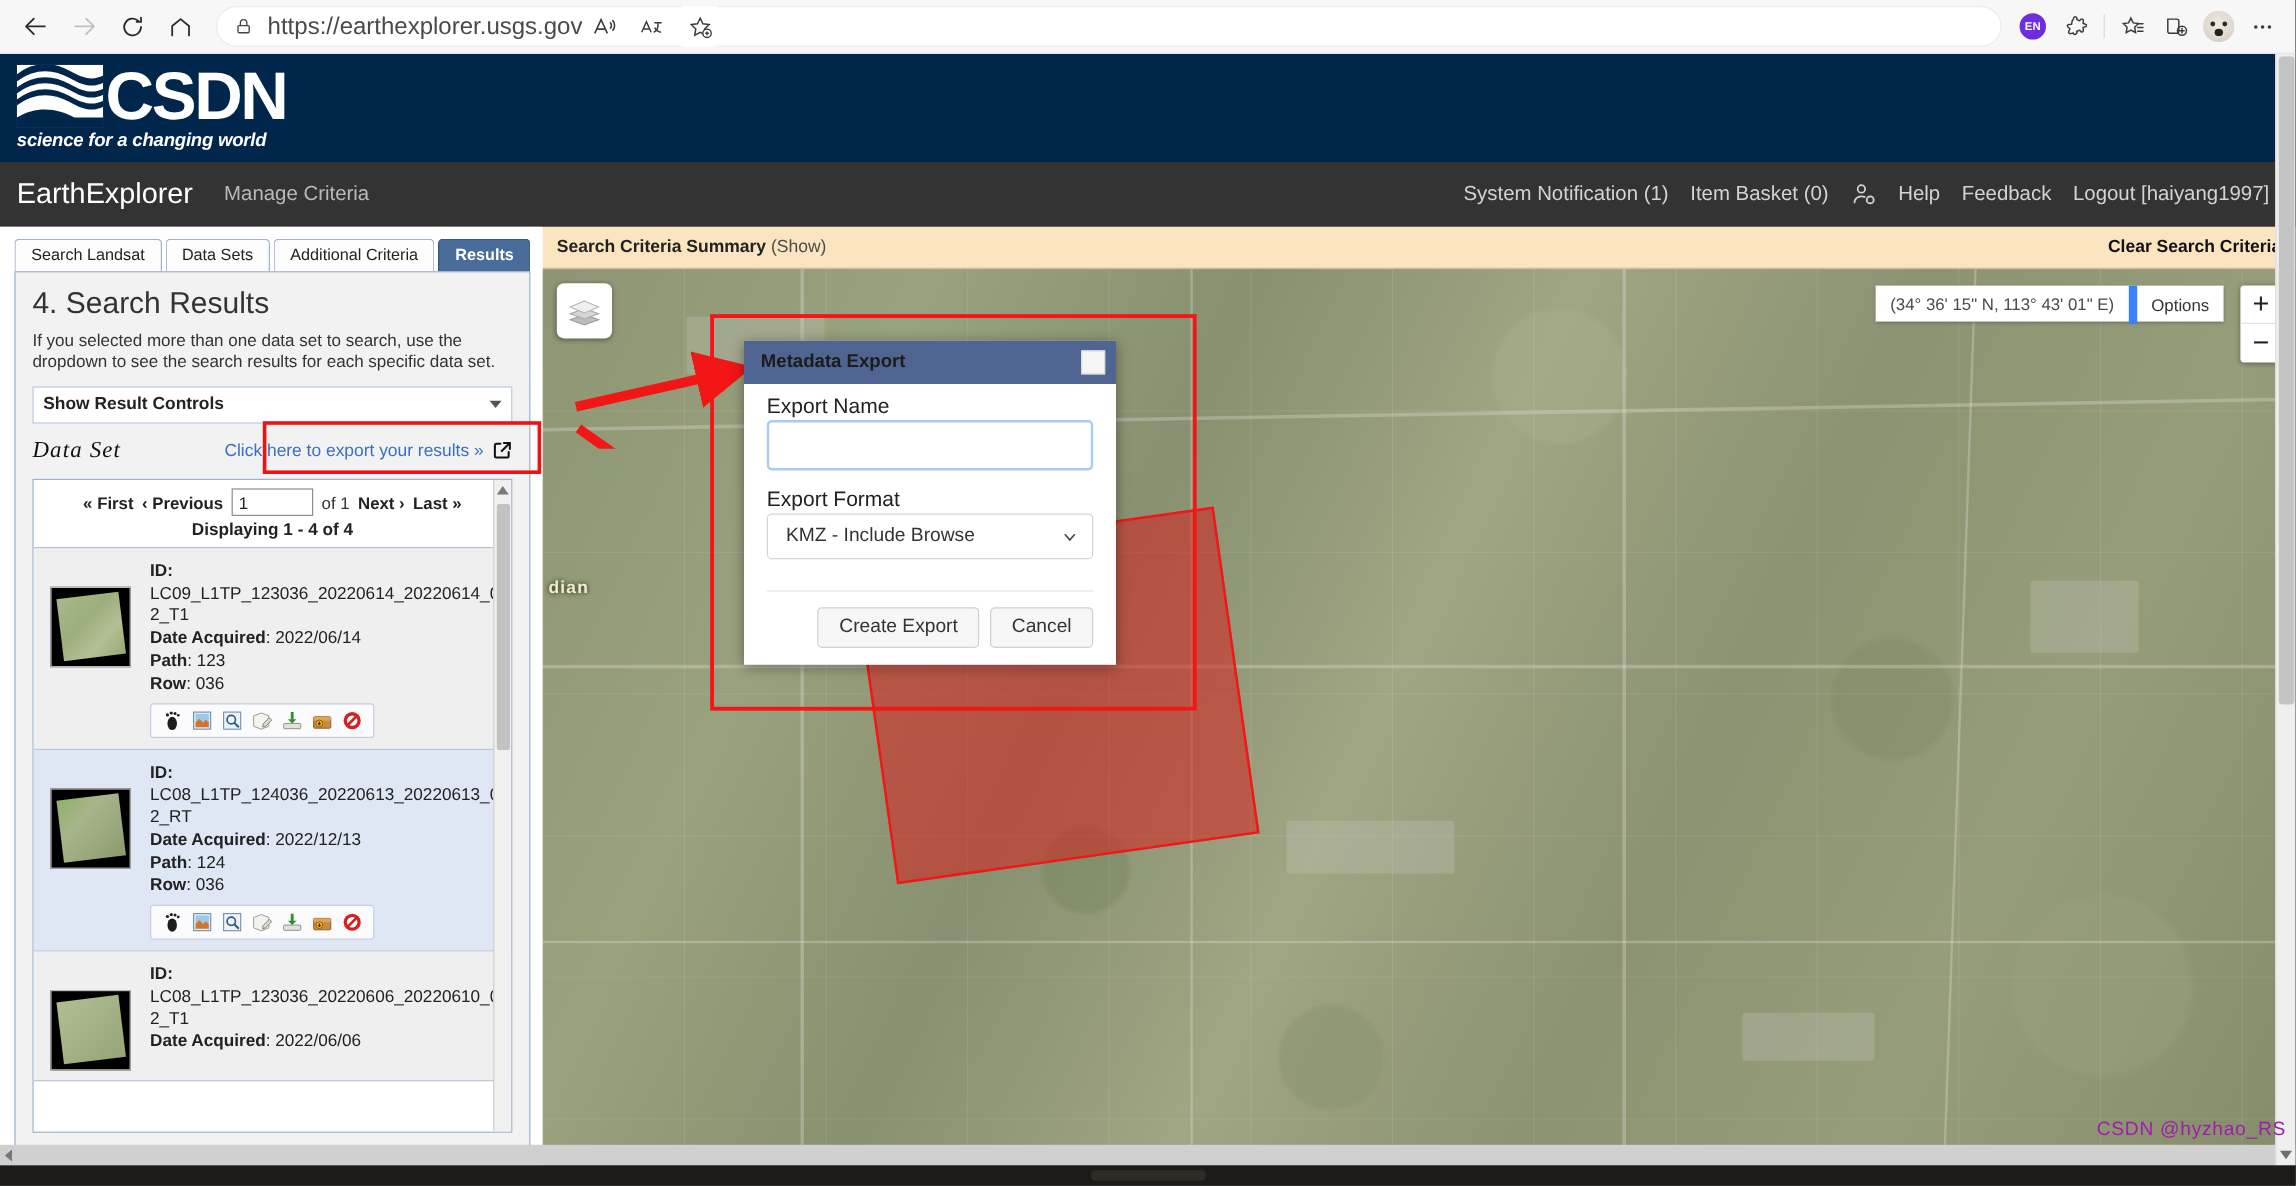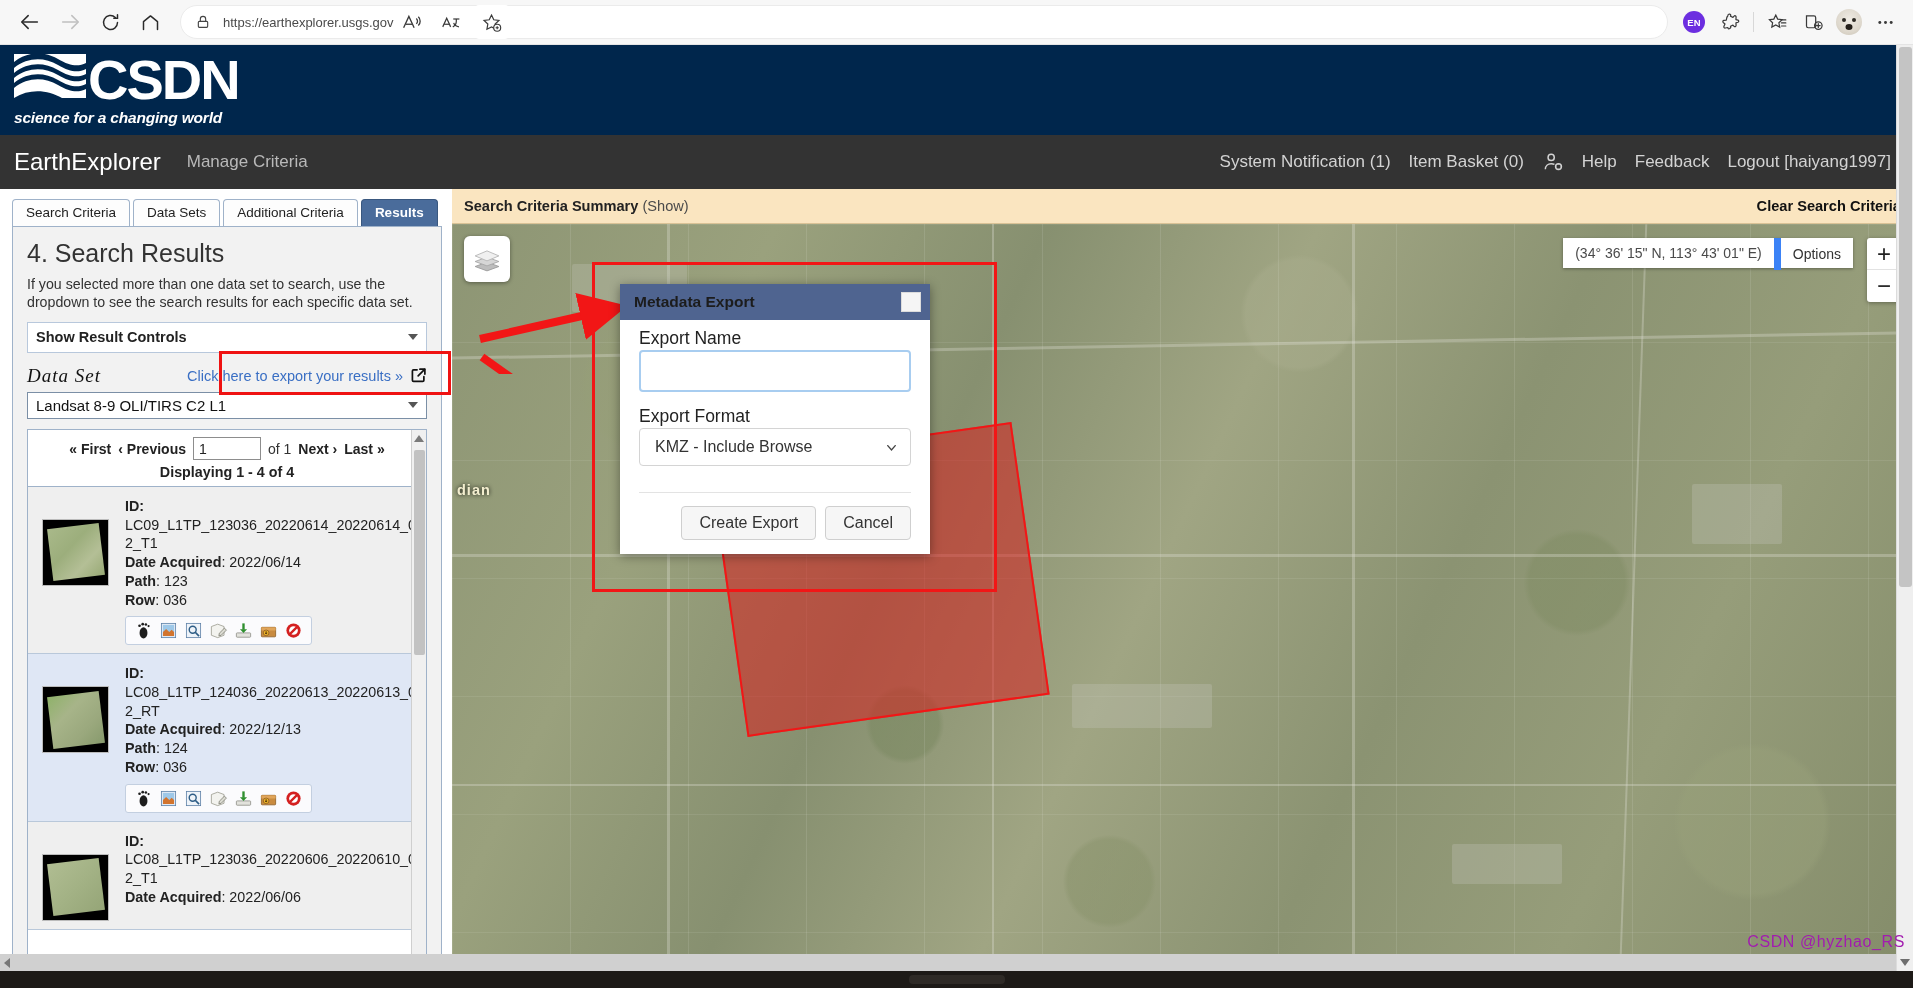--- a/index.html
+++ b/index.html
@@ -30,21 +30,21 @@
     background: #ffffff;
     border-radius: 18px;
     display: flex; align-items: center;
     margin: 0 8px 0 10px;
     padding: 0 14px;
     border: 1px solid #ebebeb;
     min-width: 0;
   }
   .lock-icon { margin-right: 12px; display: flex; align-items: center; color: #444; flex: none; }
   .addr-text {
-    font-size: 13px; color: #4a4a4a;
+    font-size: 20px; color: #4a4a4a;
     white-space: nowrap; overflow: hidden; text-overflow: ellipsis;
   }
   .addr-right { display: flex; align-items: center; gap: 4px; flex: none; }
   .chrome-icon {
     width: 36px; height: 34px;
     display: flex; align-items: center; justify-content: center;
     color: #3a3a3a; border-radius: 5px; flex: none;
   }
   .chrome-icon.boxed { background: #ffffff; }
   .lang-badge {
@@ -561,21 +561,21 @@
       <span class="ee-link">Help</span>
       <span class="ee-link">Feedback</span>
       <span class="ee-link">Logout [haiyang1997]</span>
     </div>
   </div>
 
   <div class="main">
 
     <div class="left-panel">
       <div class="tabs">
-        <div class="tab">Search Criteria</div>
+        <div class="tab">Search Landsat</div>
         <div class="tab">Data Sets</div>
         <div class="tab">Additional Criteria</div>
         <div class="tab active">Results</div>
       </div>
 
       <div class="panel-body">
         <div class="panel-h2">4. Search Results</div>
         <div class="panel-desc">If you selected more than one data set to search, use the dropdown to see the search results for each specific data set.</div>
 
         <div class="result-controls">
@@ -590,24 +590,20 @@
             <span class="ext-icon">
               <svg width="17" height="17" viewBox="0 0 24 24" fill="none" stroke="#111" stroke-width="2.4" stroke-linecap="round" stroke-linejoin="round">
                   <path d="M10 4H5a1.6 1.6 0 0 0-1.6 1.6v13A1.6 1.6 0 0 0 5 20.2h13a1.6 1.6 0 0 0 1.6-1.6v-5"></path>
                   <path d="M14 3h7v7"></path>
                   <path d="M11.5 12.5 20.6 3.4"></path>
                 </svg>
             </span>
           </span>
         </div>
 
-        <div class="dataset-select">
-          <span>Landsat 8-9 OLI/TIRS C2 L1</span>
-          <span class="caret-down"></span>
-        </div>
 
         <div class="red-box-export"></div>
 
         <div class="results-box">
           <div class="pager">
             <b>« First</b>
             <b>‹ Previous</b>
             <input class="pager-input" type="text" value="1" style="">
             <span class="pager-muted">of 1</span>
             <b>Next ›</b>

